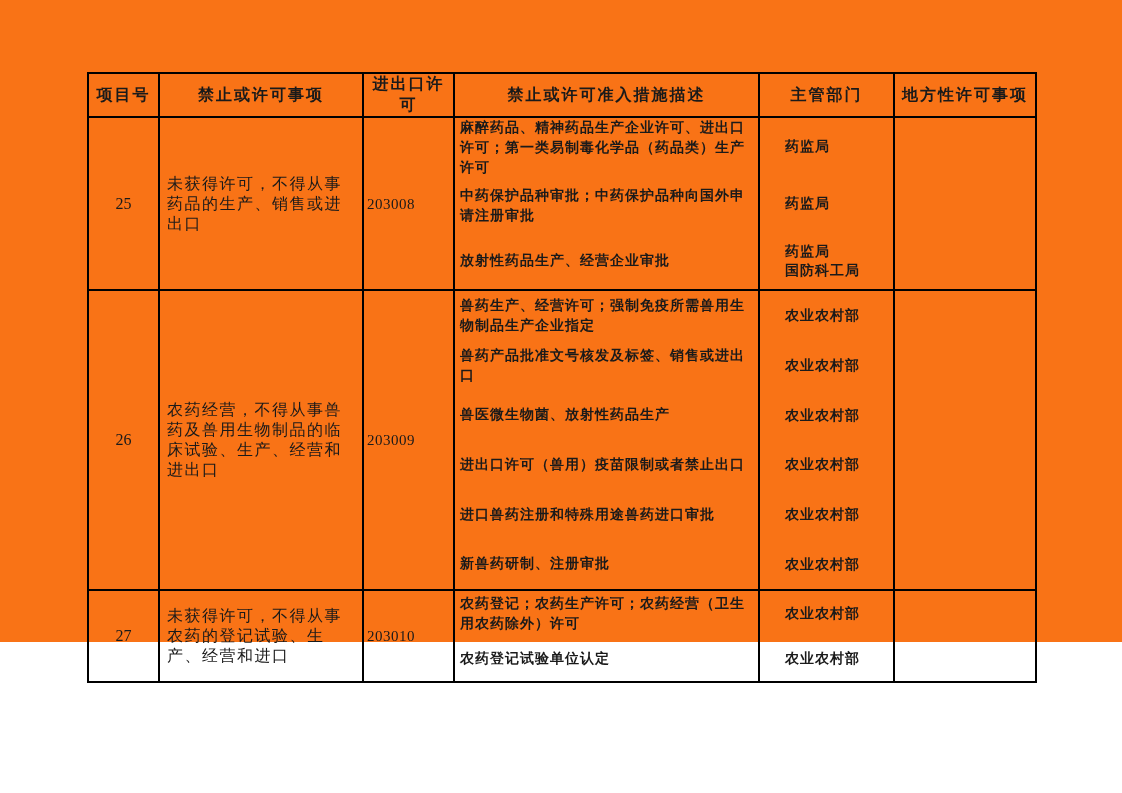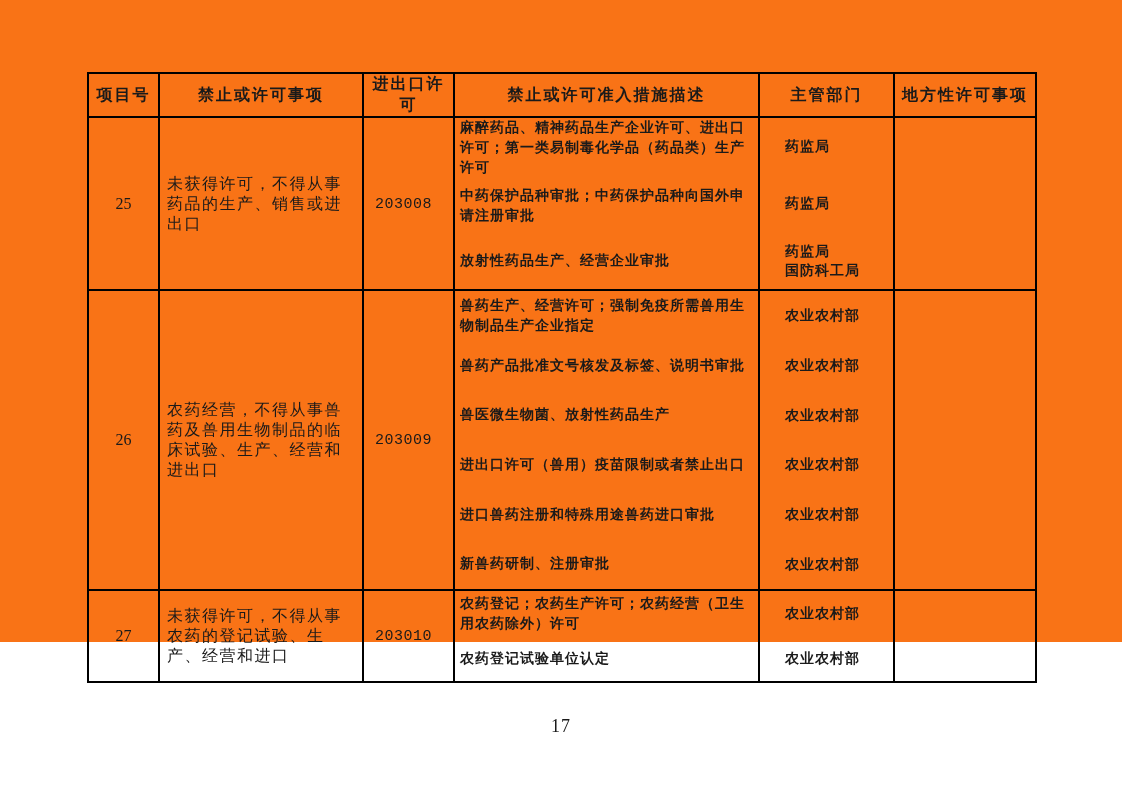--- a/index.html
+++ b/index.html
@@ -39,21 +39,21 @@
     text-align: center;
     font-size: 16px;
   }
   td.c-item { padding: 0 7px; }
   .item-text {
     font-size: 16px;
     letter-spacing: 1.5px;
     line-height: 20px;
     text-align: left;
   }
-  td.c-code { padding-left: 11px; font-family: Liberation Mono, monospace; }
+  td.c-code { padding-left: 3px; }
   .code-text { font-size: 15px; letter-spacing: 0.5px; }
 
   td.c-measure, td.c-dept, td.c-local { vertical-align: top; }
   .stack {
     height: 100%;
     display: flex;
     flex-direction: column;
   }
   .stack > div {
     flex: 1 1 0;
@@ -155,21 +155,21 @@
         </td>
         <td class="c-code">
           <span class="code-text">203009</span>
         </td>
         <td class="c-measure">
           <div class="stack">
             <div>
                 <span class="measure-desc">兽药生产、经营许可；强制免疫所需兽用生物制品生产企业指定</span>
               </div>
             <div>
-                <span class="measure-desc">兽药产品批准文号核发及标签、说明书审批</span>
+                <span class="measure-desc">兽药产品批准文号核发及标签、销售或进出口</span>
               </div>
             <div>
                 <span class="measure-desc">兽医微生物菌、放射性药品生产</span>
               </div>
             <div>
                 <span class="measure-desc">进出口许可（兽用）疫苗限制或者禁止出口</span>
               </div>
             <div>
                 <span class="measure-desc">进口兽药注册和特殊用途兽药进口审批</span>
               </div>
@@ -230,15 +230,14 @@
                 <span class="dept-name">农业农村部</span>
               </div>
           </div>
         </td>
         <td class="c-local"></td>
       </tr>
 
     </tbody>
   </table>
 
-  <div class="page-number">17</div>
 
 </div>
 
 </body></html>

